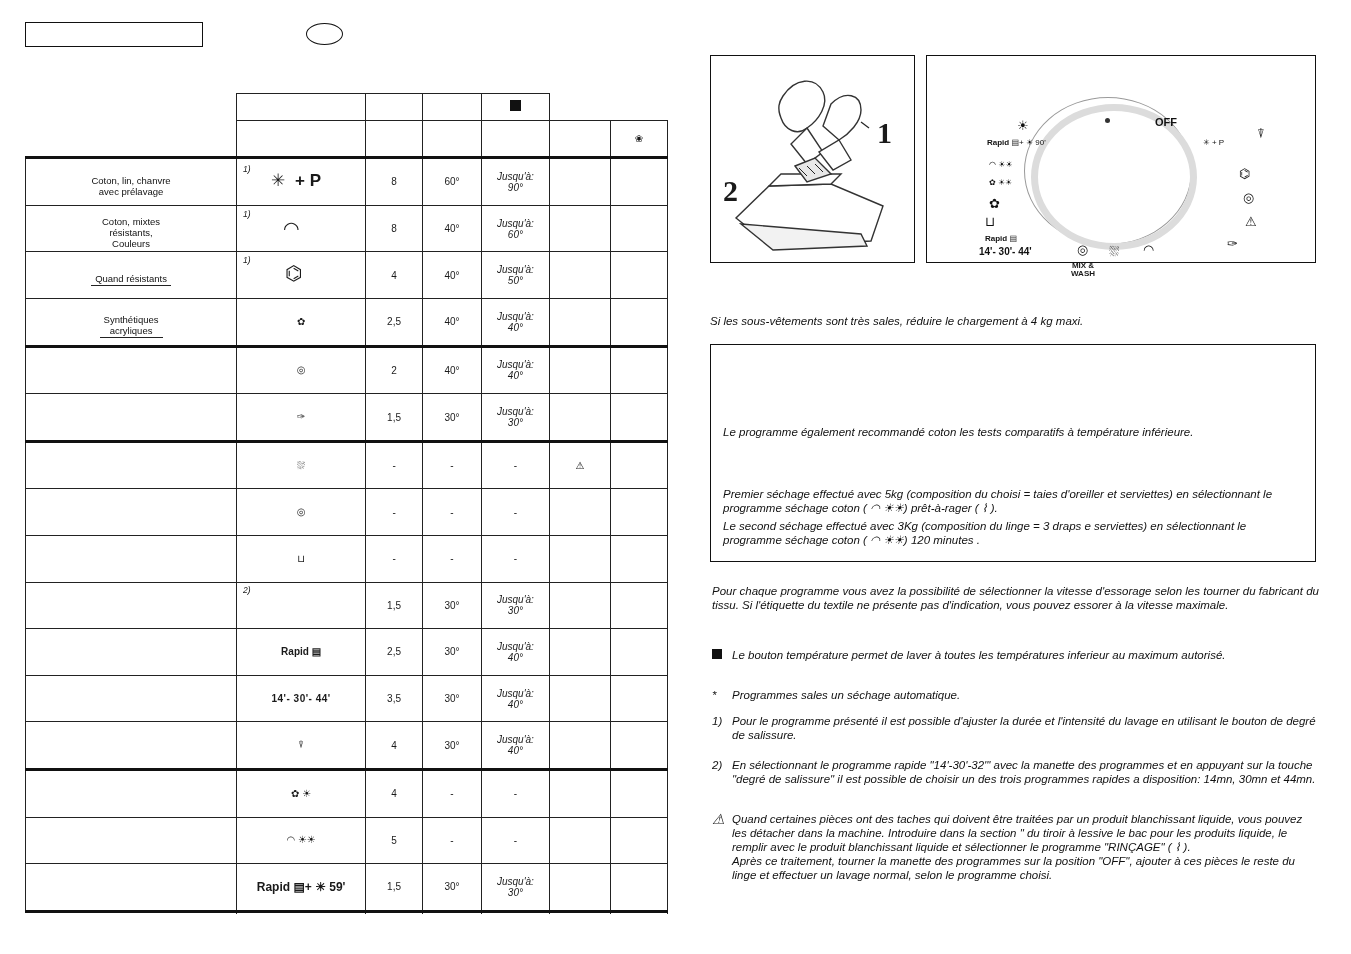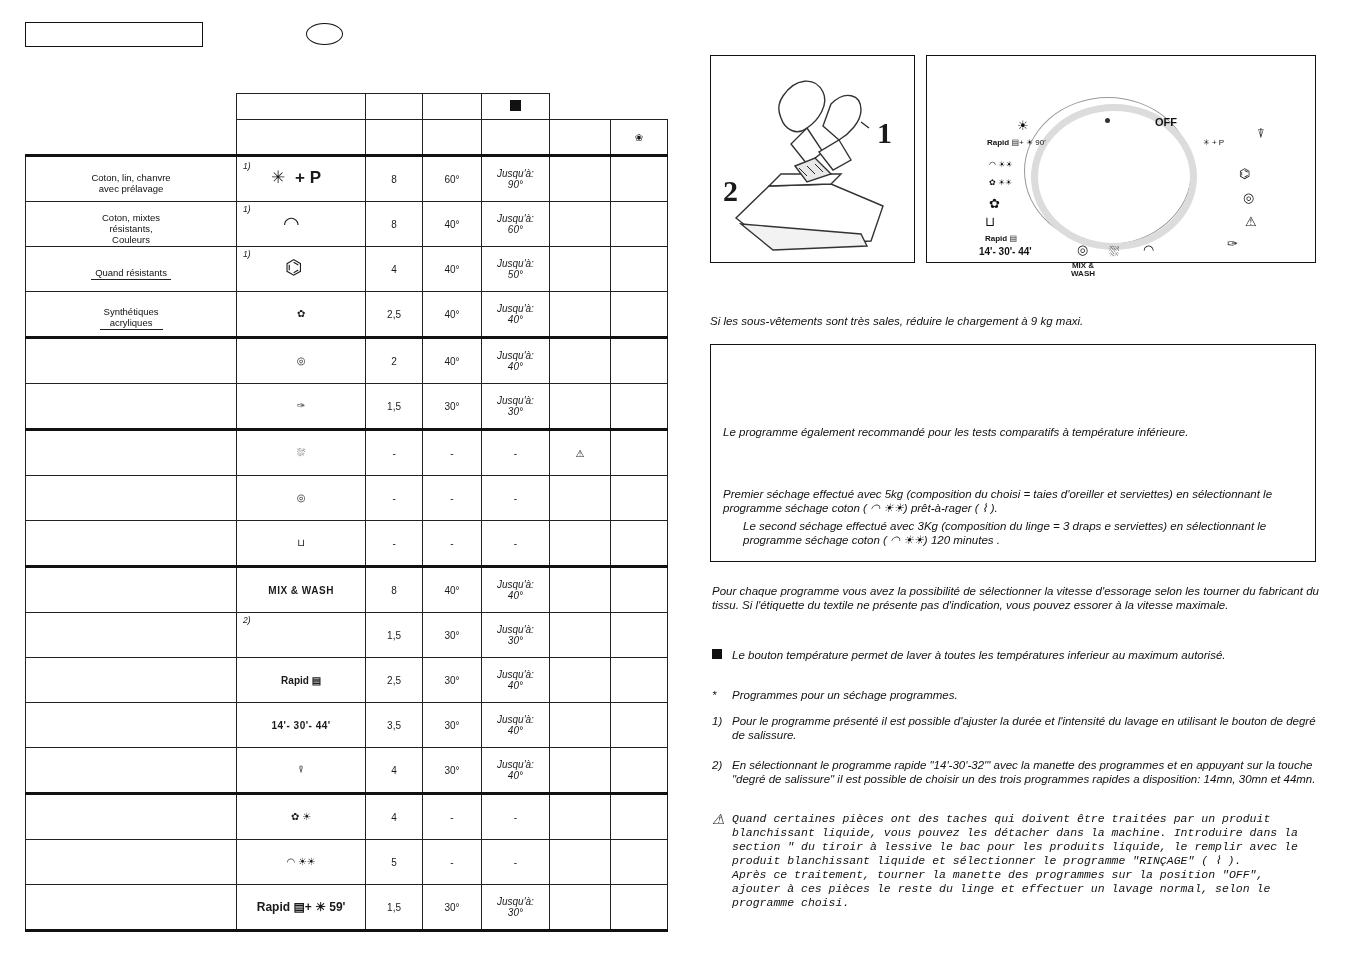--- a/index.html
+++ b/index.html
@@ -271,29 +271,20 @@
       <tr>
         <td class="lcell"></td>
         <td class="symcell cell-sym">⊔</td>
         <td>-</td>
         <td>-</td>
         <td>-</td>
         <td></td>
           <td></td>
       </tr>
 
-      <tr class="thickrow">
-        <td class="lcell"></td>
-        <td class="symcell mixwash">MIX &amp; WASH</td>
-        <td class="numc">8</td>
-        <td class="numc">40°</td>
-        <td class="jusq">Jusqu'à:<br>40°</td>
-        <td></td>
-          <td></td>
-      </tr>
 
       <tr>
         <td class="lcell"></td>
         <td class="symcell" style="position:relative;">
           <span class="sup" style="position:absolute;left:6px;top:2px;">2)</span>
         </td>
         <td class="numc">1,5</td>
         <td class="numc">30°</td>
         <td class="jusq">Jusqu'à:<br>30°</td>
         <td></td>
@@ -418,49 +409,49 @@
     <div class="dial-lbl" style="left:312px;top:110px;font-size:13px;">⌬</div>
     <div class="dial-lbl" style="left:316px;top:134px;font-size:13px;">◎</div>
     <div class="dial-lbl" style="left:318px;top:158px;font-size:13px;">⚠</div>
     <div class="dial-lbl" style="left:300px;top:180px;font-size:13px;">✑</div>
     <div class="dial-lbl" style="left:182px;top:188px;font-size:13px;">⛆</div>
     <div class="dial-lbl" style="left:150px;top:186px;font-size:13px;">◎</div>
     <div class="dial-lbl" style="left:216px;top:186px;font-size:13px;">◠</div>
     <div style="position:absolute;left:178px;top:62px;width:5px;height:5px;border-radius:50%;background:#333;"></div>
   </div>
 
-  <div class="note-italic">Si les sous-vêtements sont très sales, réduire le chargement à 9 kg maxi.</div>
+  <div class="note-italic">Si les sous-vêtements sont très sales, réduire le chargement à 4 kg maxi.</div>
 
   <div class="big-box">
     <div class="bb-inner">
-      <p>Le programme également recommandé pour les tests comparatifs à température inférieure.</p>
+      <p>Le programme également recommandé coton les tests comparatifs à température inférieure.</p>
     </div>
     <div class="bb-inner2">
       <p>Premier séchage effectué avec 5kg (composition du choisi = taies d'oreiller et serviettes) en sélectionnant le programme séchage coton ( ◠ ☀☀) prêt-à-rager ( ⌇ ).</p>
-      <p style="margin-top:4px;margin-left:20px;">Le second séchage effectué avec 3Kg (composition du linge = 3 draps e serviettes) en sélectionnant le programme séchage coton ( ◠ ☀☀) 120 minutes .</p>
+      <p style="margin-top:4px;">Le second séchage effectué avec 3Kg (composition du linge = 3 draps e serviettes) en sélectionnant le programme séchage coton ( ◠ ☀☀) 120 minutes .</p>
     </div>
   </div>
 
   <div class="para">Pour chaque programme vous avez la possibilité de sélectionner la vitesse d'essorage selon les tourner du fabricant du tissu. Si l'étiquette du textile ne présente pas d'indication, vous pouvez essorer à la vitesse maximale.</div>
 
   <div class="foot f1">
     <span class="mk"><span class="sq"></span></span>
     <span class="tx">Le bouton température permet de laver à toutes les températures inferieur au maximum autorisé.</span>
   </div>
   <div class="foot f2">
     <span class="mk">*</span>
-    <span class="tx">Programmes pour un séchage programmes.</span>
+    <span class="tx">Programmes sales un séchage automatique.</span>
   </div>
   <div class="foot f3">
     <span class="mk">1)</span>
     <span class="tx">Pour le programme présenté il est possible d'ajuster la durée et l'intensité du lavage en utilisant le bouton de degré de salissure.</span>
   </div>
   <div class="foot f4">
     <span class="mk">2)</span>
     <span class="tx">En sélectionnant le programme rapide "14'-30'-32'" avec la manette des programmes et en appuyant sur la touche "degré de salissure" il est possible de choisir un des trois programmes rapides a disposition: 14mn, 30mn et 44mn.</span>
   </div>
   <div class="foot f5">
     <span class="mk" style="font-size:14px;">⚠</span>
-    <span class="tx" style="white-space:pre-line;font-family:Liberation Mono, monospace;">Quand certaines pièces ont des taches qui doivent être traitées par un produit blanchissant liquide, vous pouvez les détacher dans la machine. Introduire dans la section "    du tiroir à lessive le bac pour les produits liquide, le remplir avec le produit blanchissant liquide et sélectionner  le programme "RINÇAGE" ( ⌇ ).
+    <span class="tx" style="white-space:pre-line;">Quand certaines pièces ont des taches qui doivent être traitées par un produit blanchissant liquide, vous pouvez les détacher dans la machine. Introduire dans la section "    du tiroir à lessive le bac pour les produits liquide, le remplir avec le produit blanchissant liquide et sélectionner  le programme "RINÇAGE" ( ⌇ ).
 Après ce traitement, tourner la manette des programmes sur la position "OFF", ajouter à ces pièces le reste du linge et effectuer un lavage normal, selon le programme choisi.</span>
   </div>
 
 </div>
 
 </body></html>

